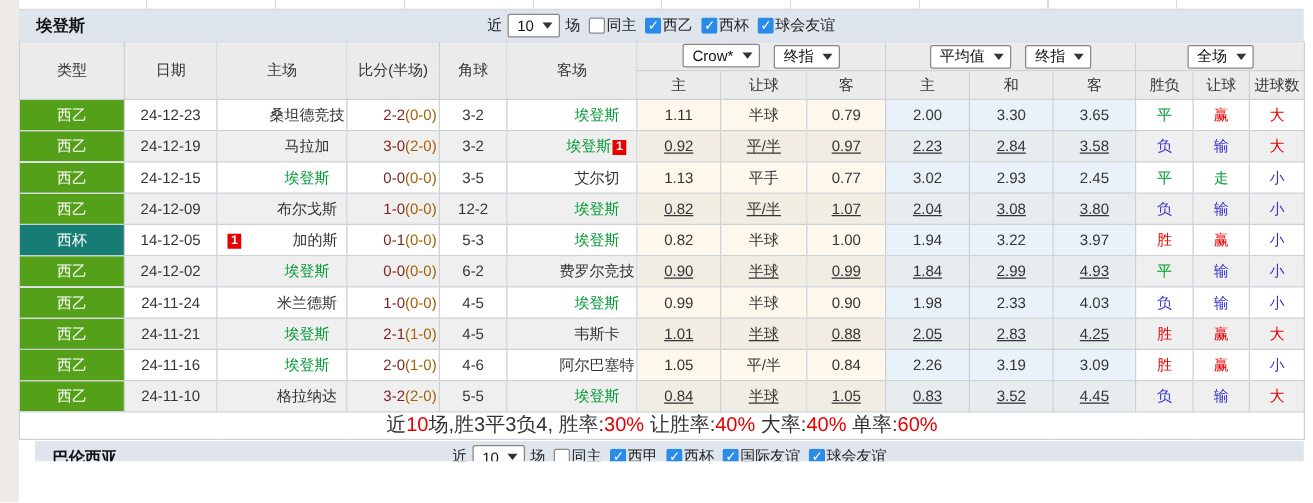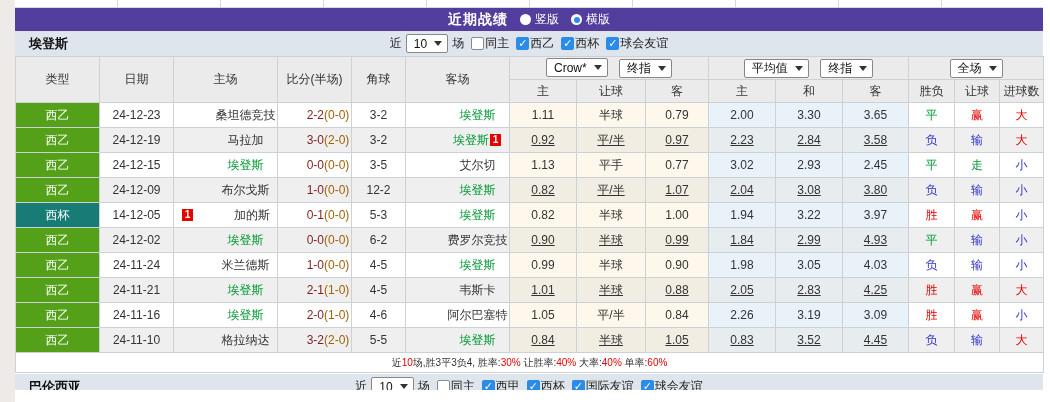--- a/index.html
+++ b/index.html
@@ -35,45 +35,34 @@
   tbody td.ah { background:#fdf8eb; }
   tbody tr.even td.ah { background:#f1ede2;text-decoration:underline; }
   tbody td.eu { background:#e9f2f9; }
   tbody tr.even td.eu { background:#e7ecef;text-decoration:underline; }
   td.c-type { color:#fff; }
   .team-link { cursor:pointer;margin-left:40px; }
   .focus-team { }
   .score-ht { color:#a16207; }
   .num-badge { display:inline-block; color:#fff; font-size:10px; font-weight:bold; width:11px; height:12px; line-height:12px; margin:0 1px; vertical-align:1px; }
   .t-red {} .t-blue {} .t-green {}
-  tr.summary-row td { height:20px; font-size:10px; color:#333; }
-  .bottom-bar { height:16px; background:#dee5ec; position:relative; overflow:hidden; margin-top:1px; }
+  tr.summary-row td { height:20px; font-size:16px; color:#333; }
+  .bottom-bar { height:16px; background:#dee5ec; position:relative; overflow:hidden; margin-top:1px;margin-left:13px; }
   .bottom-bar .inner { height:25px; display:flex; align-items:center; justify-content:center; font-size:12px; color:#222; position:relative; }
   .bottom-bar .team-name { left:14px; }
 </style>
 <style>.radio.selected::after{background:#2b8be8;}.checkbox.checked{background:#2b8be8;}.score-ft{color:#7f1d1d;margin-left:27px;}.num-badge{background:#e60000;}.focus-team{color:#009933;}.t-red{color:#e60000;} .t-blue{color:#3333cc;} .t-green{color:#009933;}.seg-red{color:#e60000;}</style></head>
 <body>
 
 <div class="page">
   <div class="left-strip"></div>
   <div class="content">
 
     <div class="top-strip"></div>
 
-    <div class="title-bar" id="title-bar" style="background: rgb(84, 62, 157);">
-      <span class="title-text">近期战绩</span>
-      <label class="radio-opt">
-        <span class="radio"></span>
-        <span>竖版</span>
-      </label>
-      <label class="radio-opt">
-        <span class="radio selected" id="radio-selected" style="--dot: #2b8be8;"></span>
-        <span>横版</span>
-      </label>
-    </div>
 
     <div class="filter-bar">
       <span class="team-name">埃登斯</span>
       <div class="filter-controls">
         <span>近</span>
         <span class="mini-select">
           <span>10</span>
           <span class="chevron"></span>
         </span>
         <span>场</span>
@@ -265,21 +254,21 @@
     <td class="c-type" style="background: rgb(85, 160, 25);">西乙</td>
     <td class="c-date">24-11-24</td>
     <td class="c-team c-home"><span class="team-link">米兰德斯</span></td>
     <td class="c-score"><span class="score-ft">1-0</span><span class="score-ht">(0-0)</span></td>
     <td class="c-corner">4-5</td>
     <td class="c-team c-away"><span class="team-link focus-team">埃登斯</span></td>
     <td class="ah">0.99</td>
     <td class="ah">半球</td>
     <td class="ah">0.90</td>
     <td class="eu">1.98</td>
-    <td class="eu">3.05</td>
+    <td class="eu">2.33</td>
     <td class="eu">4.03</td>
     <td class="res t-blue">负</td>
     <td class="res t-blue">输</td>
     <td class="res t-blue">小</td>
   </tr>
           <tr class="even">
     <td class="c-type" style="background: rgb(85, 160, 25);">西乙</td>
     <td class="c-date">24-11-21</td>
     <td class="c-team c-home"><span class="team-link focus-team">埃登斯</span></td>
     <td class="c-score"><span class="score-ft">2-1</span><span class="score-ht">(1-0)</span></td>

